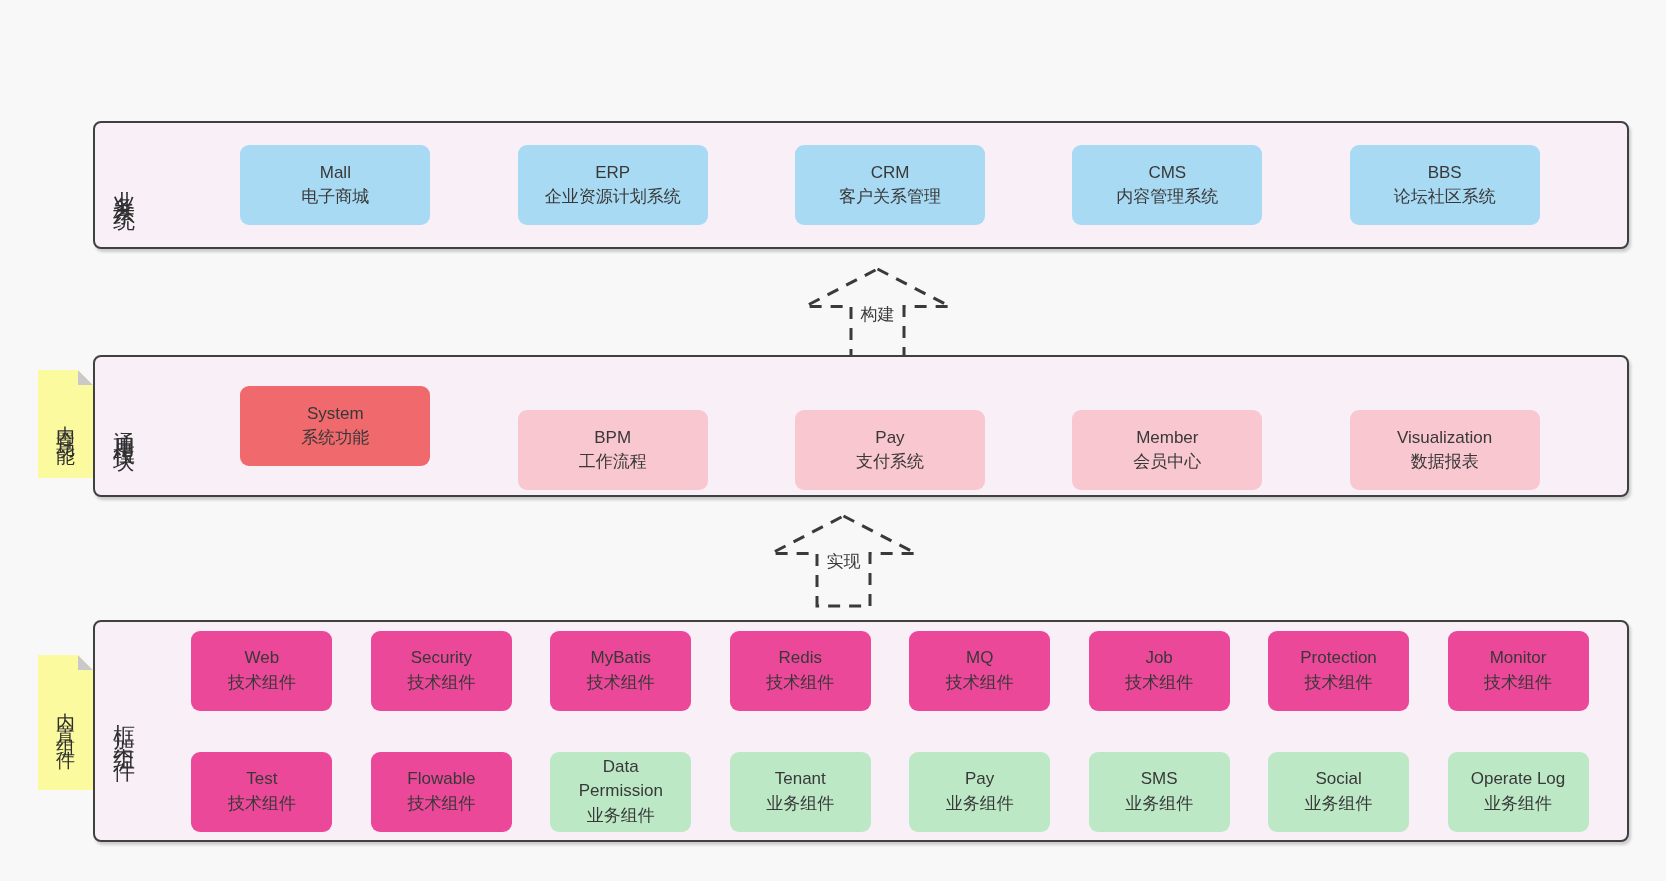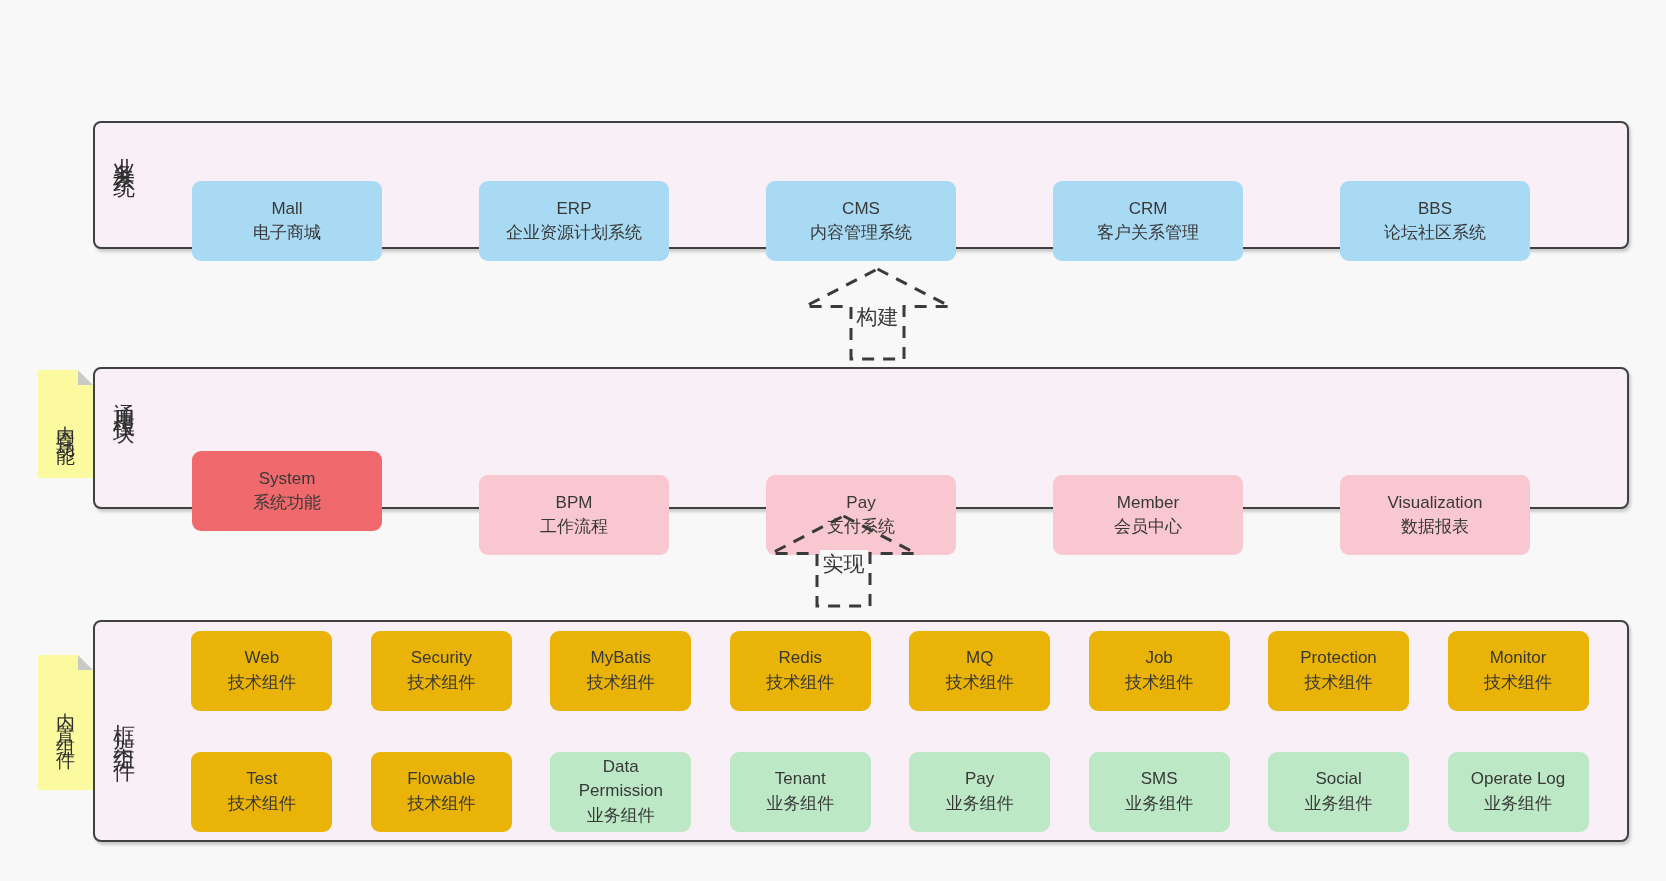--- a/index.html
+++ b/index.html
@@ -9,22 +9,22 @@
     font-family:"Liberation Sans","DejaVu Sans",sans-serif;
     color:#333; position:relative; overflow:hidden;
   }
   .layer {
     position:absolute; left:93px; width:1536px;
     background:#f8eff7;
     border:2px solid #404040; border-radius:8px;
     box-shadow:2px 3px 3px rgba(0,0,0,0.18);
     box-sizing:border-box; display:flex;
   }
-  #layer-business   { top:121px; height:128px;flex-direction:column; }
-  #layer-modules    { top:367px; height:142px;flex-direction:column; }
+  #layer-business   { top:121px; height:128px; }
+  #layer-modules    { top:355px; height:142px; }
   #layer-components { top:620px; height:222px; }
 
   .layer-label { width:58px; display:flex; align-items:center; justify-content:center; flex:0 0 58px; }
   .v-text { writing-mode:vertical-lr; text-orientation:upright; font-size:22px; color:#2f2f2f; }
   .layer-label .v-text { letter-spacing:6px; }
   #layer-components .v-text { letter-spacing:12px; }
 
   .boxes-row { flex:1; display:flex; justify-content:space-evenly; align-items:center; }
   .boxes-col { flex:1; display:flex; flex-direction:column; justify-content:center; gap:24px; }
 
@@ -32,21 +32,21 @@
     height:80px; border-radius:9px;
     display:flex; flex-direction:column; justify-content:center; align-items:center;
     text-align:center; font-size:17px; line-height:1.42; color:#383838;
     box-sizing:border-box;
   }
   .w-lg { width:190px; padding:0 10px; }
   .w-sm { width:141px; padding:0 14px; }
   .blue        { background:#a9daf3; }
   .red         { background:#f0696d; }
   .pink        { background:#f9c7cf;margin-top:48px; }
-  .green-dark  { background:#eab308; }
+  .green-dark  { background:#ec4899; }
   .green-light { background:#bce8c6; }
 
   .sticky {
     position:absolute; left:38px; width:55px; background:#fbfa9e;
     display:flex; align-items:center; justify-content:center;
     clip-path:polygon(0 0, calc(100% - 15px) 0, 100% 15px, 100% 100%, 0 100%);
   }
   #sticky-features   { top:370px; height:108px; }
   #sticky-components { top:655px; height:135px; }
   .sticky .v-text { font-size:19px; }
@@ -56,46 +56,46 @@
     position:absolute; top:0; right:0; width:15px; height:15px;
     background:#c9c9c9; clip-path:polygon(0 0, 100% 100%, 0 100%);
   }
 
   .arrow { position:absolute; width:151px; height:95px; }
   #arrow-build     { left:802px; top:267px; }
   #arrow-implement { left:768px; top:514px; }
   .arrow svg { display:block; }
   .arrow-label {
     position:absolute; left:50%; top:36px; transform:translateX(-50%);
-    background:#f8f8f8; padding:0 3px; font-size:21px; color:#3a3a3a; white-space:nowrap;
+    background:#f8f8f8; padding:0 3px; font-size:17px; color:#3a3a3a; white-space:nowrap;
   }
 </style>
 </head>
 <body>
 
 <div class="layer" id="layer-business">
   <div class="layer-label">
     <span class="v-text">业务系统</span>
   </div>
   <div class="boxes-row">
     <div class="box blue w-lg">
       <div>Mall</div>
       <div>电子商城</div>
     </div>
     <div class="box blue w-lg">
       <div>ERP</div>
       <div>企业资源计划系统</div>
     </div>
     <div class="box blue w-lg">
+      <div>CRM</div>
+      <div>客户关系管理</div>
+    </div>
+    <div class="box blue w-lg">
       <div>CMS</div>
       <div>内容管理系统</div>
-    </div>
-    <div class="box blue w-lg">
-      <div>CRM</div>
-      <div>客户关系管理</div>
     </div>
     <div class="box blue w-lg">
       <div>BBS</div>
       <div>论坛社区系统</div>
     </div>
   </div>
 </div>
 
 <div class="arrow" id="arrow-build">
   <svg width="151" height="95" viewBox="0 0 151 95">

